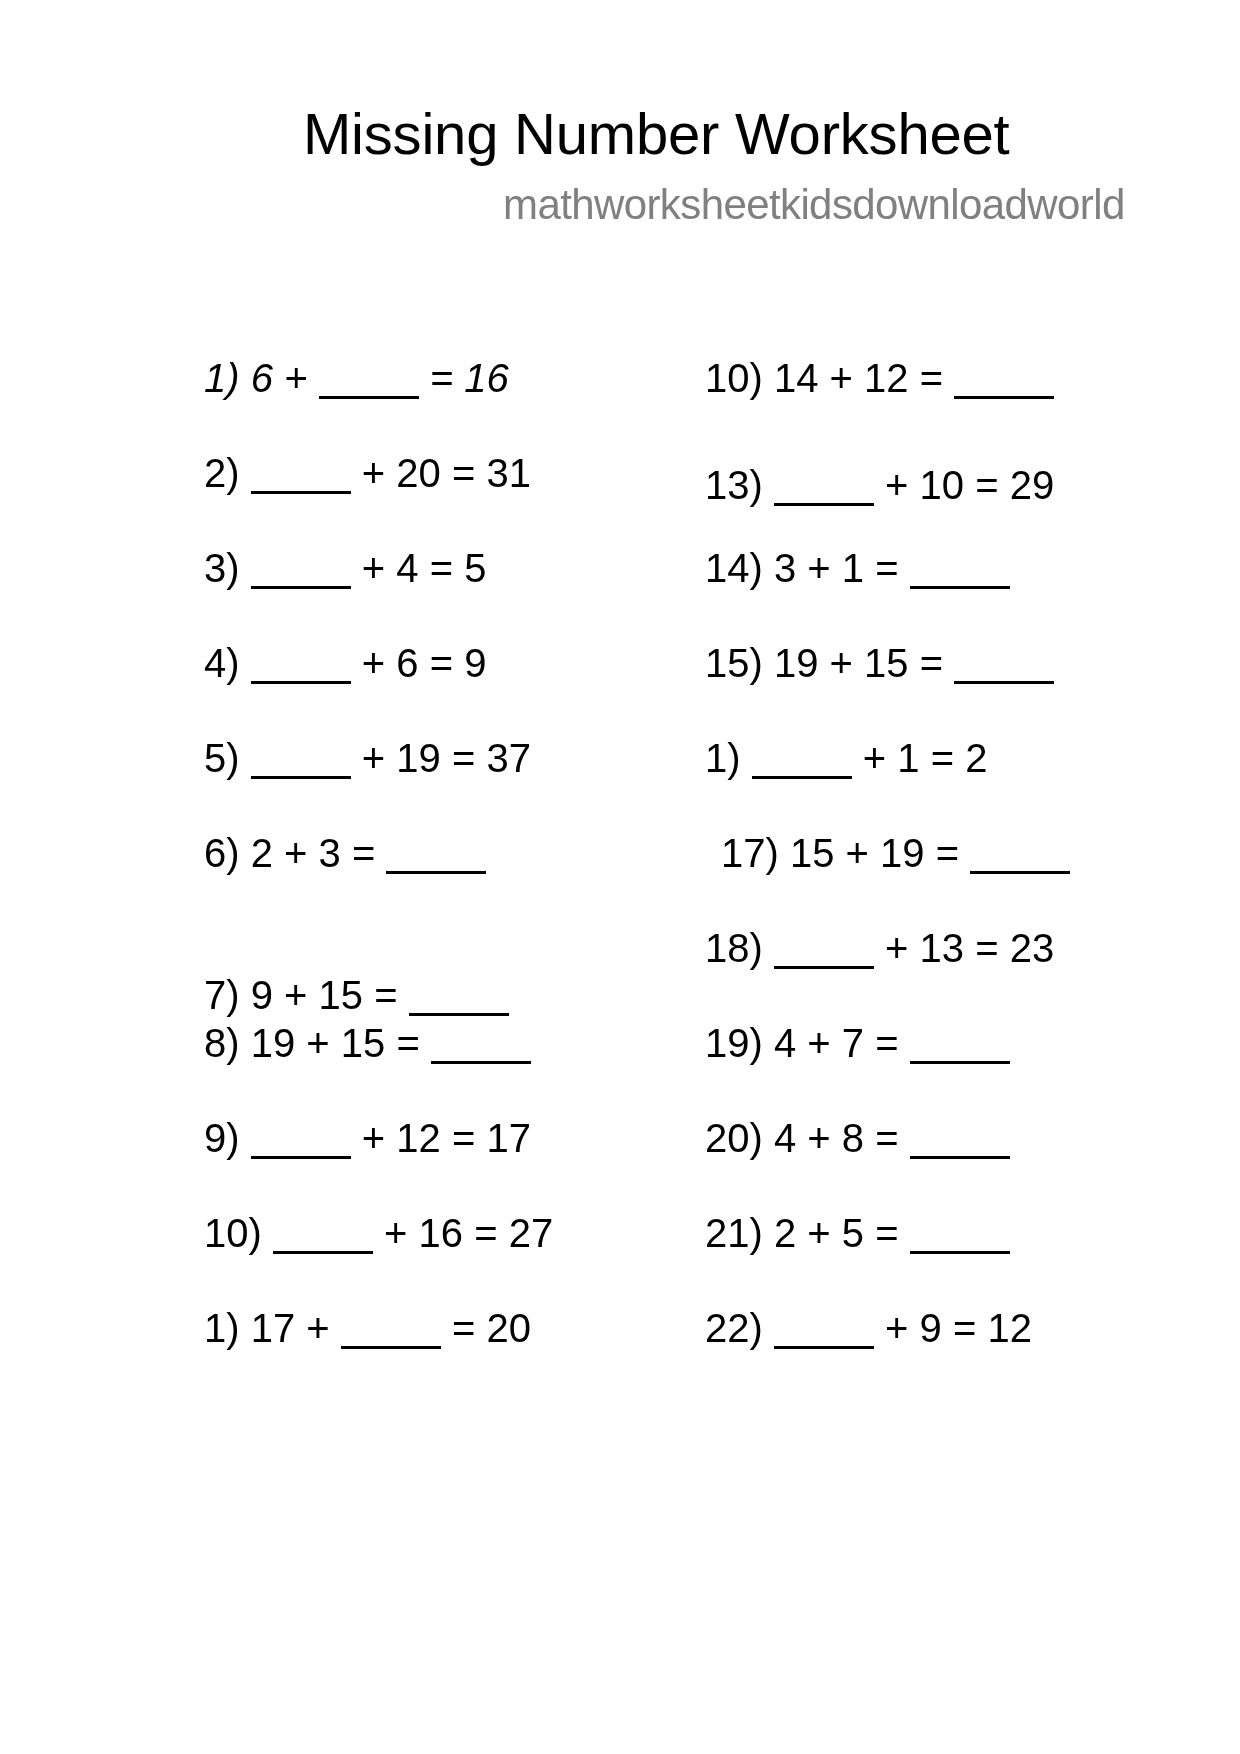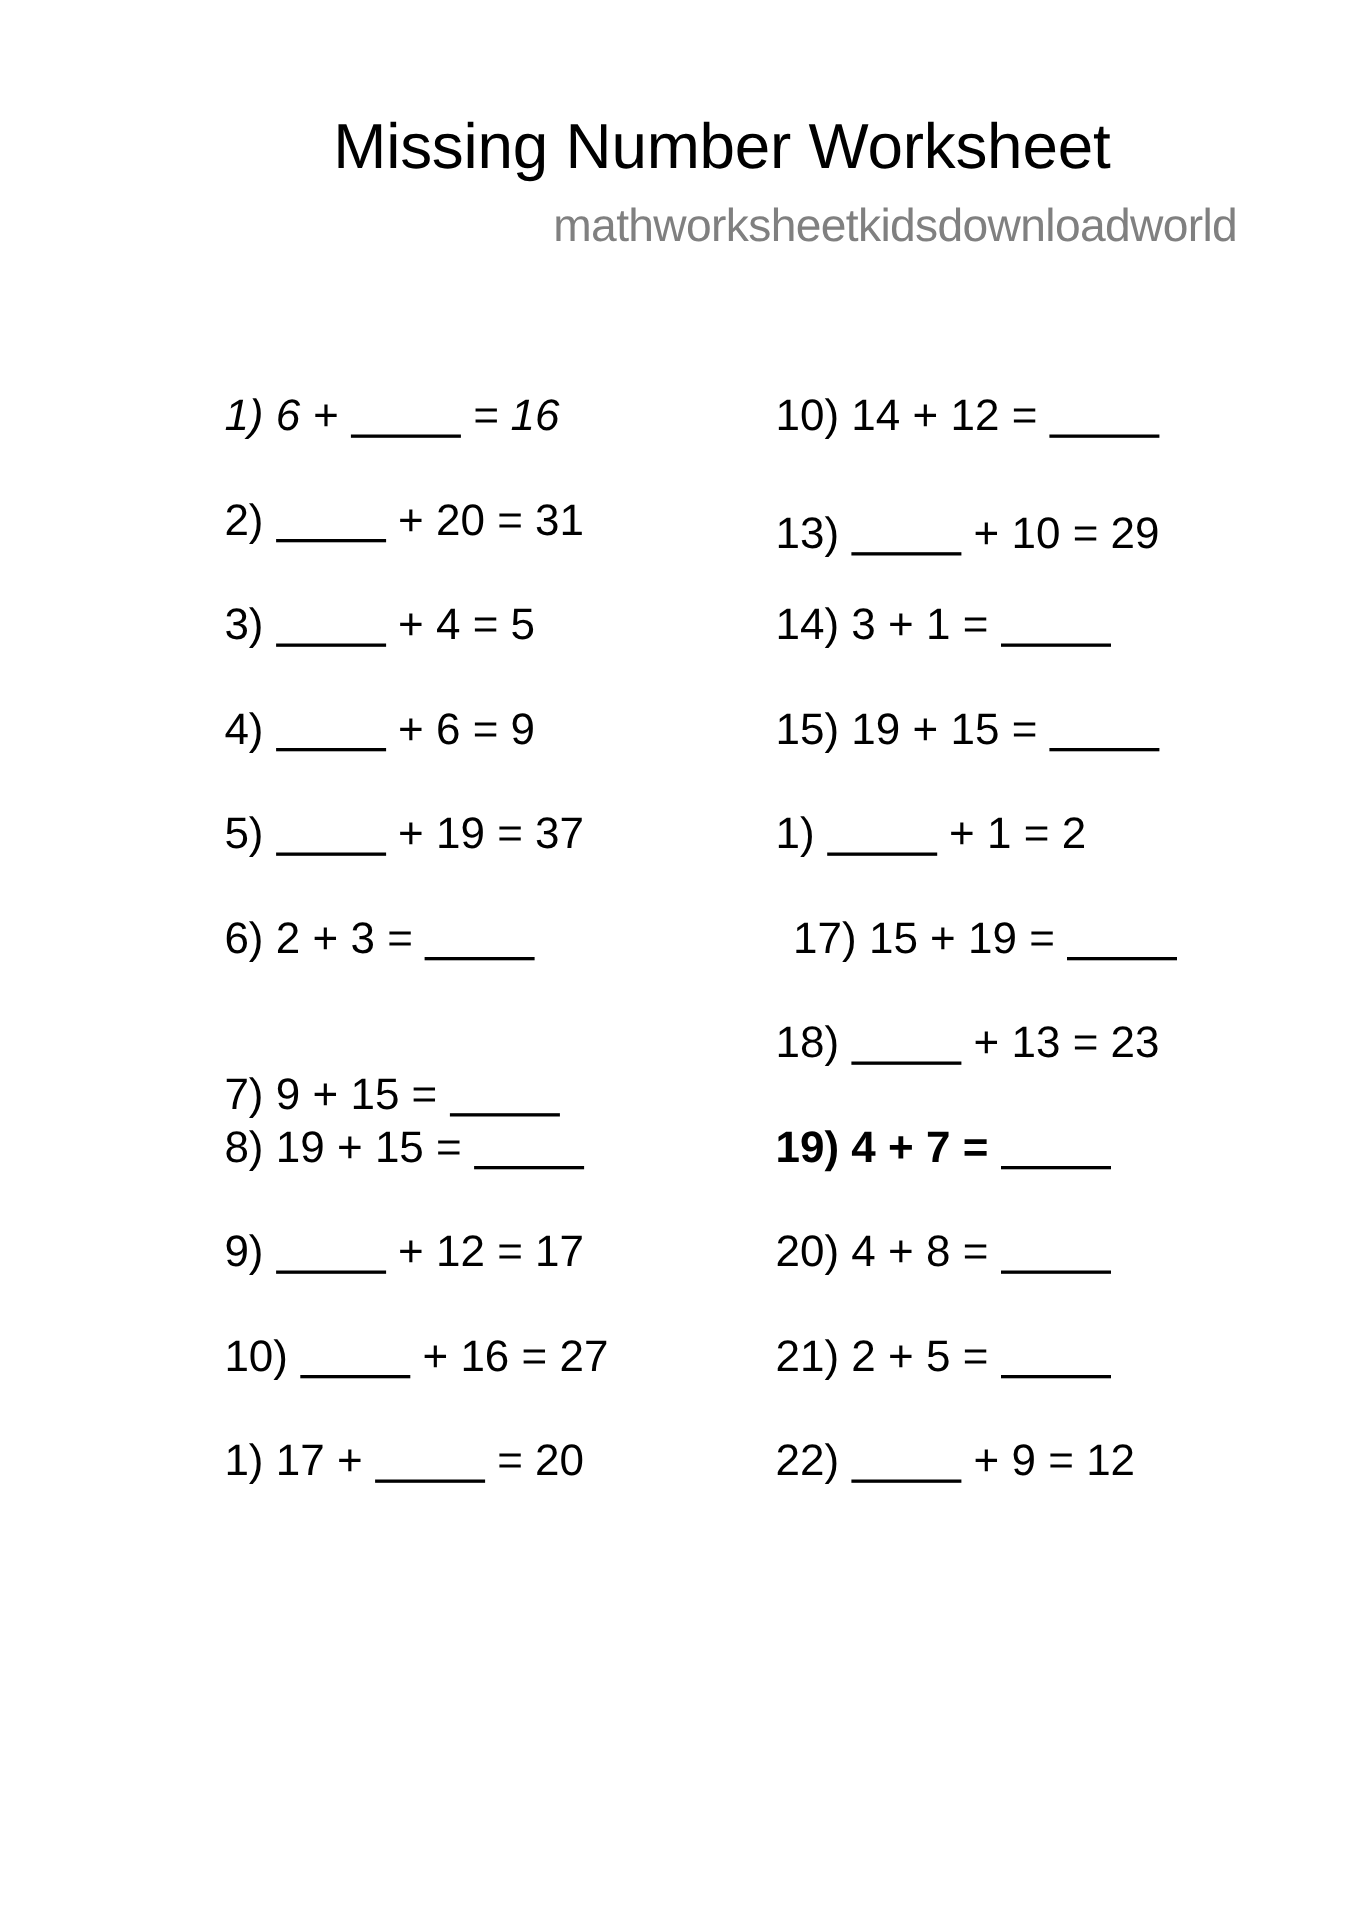--- a/index.html
+++ b/index.html
@@ -38,18 +38,18 @@
       <div class="problem" style="top: 1305px;"><span class="tok">1)</span><span class="tok"> </span><span class="tok">17</span><span class="tok"> </span><span class="tok">+</span><span class="tok"> </span><span class="blank"></span><span class="tok"> </span><span class="tok">=</span><span class="tok"> </span><span class="tok">20</span></div>
     </div>
   <div class="col right" id="col-right">
       <div class="problem" style="top: 355px;"><span class="tok">10)</span><span class="tok"> </span><span class="tok">14</span><span class="tok"> </span><span class="tok">+</span><span class="tok"> </span><span class="tok">12</span><span class="tok"> </span><span class="tok">=</span><span class="tok"> </span><span class="blank"></span></div>
       <div class="problem" style="top: 450px; margin-top: 12px;"><span class="tok">13)</span><span class="tok"> </span><span class="blank"></span><span class="tok"> </span><span class="tok">+</span><span class="tok"> </span><span class="tok">10</span><span class="tok"> </span><span class="tok">=</span><span class="tok"> </span><span class="tok">29</span></div>
       <div class="problem" style="top: 545px;"><span class="tok">14)</span><span class="tok"> </span><span class="tok">3</span><span class="tok"> </span><span class="tok">+</span><span class="tok"> </span><span class="tok">1</span><span class="tok"> </span><span class="tok">=</span><span class="tok"> </span><span class="blank"></span></div>
       <div class="problem" style="top: 640px;"><span class="tok">15)</span><span class="tok"> </span><span class="tok">19</span><span class="tok"> </span><span class="tok">+</span><span class="tok"> </span><span class="tok">15</span><span class="tok"> </span><span class="tok">=</span><span class="tok"> </span><span class="blank"></span></div>
       <div class="problem" style="top: 735px;"><span class="tok">1)</span><span class="tok"> </span><span class="blank"></span><span class="tok"> </span><span class="tok">+</span><span class="tok"> </span><span class="tok">1</span><span class="tok"> </span><span class="tok">=</span><span class="tok"> </span><span class="tok">2</span></div>
       <div class="problem" style="top: 830px; margin-left: 16px;"><span class="tok">17)</span><span class="tok"> </span><span class="tok">15</span><span class="tok"> </span><span class="tok">+</span><span class="tok"> </span><span class="tok">19</span><span class="tok"> </span><span class="tok">=</span><span class="tok"> </span><span class="blank"></span></div>
       <div class="problem" style="top: 925px;"><span class="tok">18)</span><span class="tok"> </span><span class="blank"></span><span class="tok"> </span><span class="tok">+</span><span class="tok"> </span><span class="tok">13</span><span class="tok"> </span><span class="tok">=</span><span class="tok"> </span><span class="tok">23</span></div>
-      <div class="problem" style="top: 1020px; font-weight: bold;"><span class="tok">19)</span><span class="tok"> </span><span class="tok">4</span><span class="tok"> </span><span class="tok">+</span><span class="tok"> </span><span class="tok">7</span><span class="tok"> </span><span class="tok">=</span><span class="tok"> </span><span class="blank"></span></div>
+      <div class="problem" style="top: 1020px;"><span class="tok">19)</span><span class="tok"> </span><span class="tok">4</span><span class="tok"> </span><span class="tok">+</span><span class="tok"> </span><span class="tok">7</span><span class="tok"> </span><span class="tok">=</span><span class="tok"> </span><span class="blank"></span></div>
       <div class="problem" style="top: 1115px;"><span class="tok">20)</span><span class="tok"> </span><span class="tok">4</span><span class="tok"> </span><span class="tok">+</span><span class="tok"> </span><span class="tok">8</span><span class="tok"> </span><span class="tok">=</span><span class="tok"> </span><span class="blank"></span></div>
       <div class="problem" style="top: 1210px;"><span class="tok">21)</span><span class="tok"> </span><span class="tok">2</span><span class="tok"> </span><span class="tok">+</span><span class="tok"> </span><span class="tok">5</span><span class="tok"> </span><span class="tok">=</span><span class="tok"> </span><span class="blank"></span></div>
       <div class="problem" style="top: 1305px;"><span class="tok">22)</span><span class="tok"> </span><span class="blank"></span><span class="tok"> </span><span class="tok">+</span><span class="tok"> </span><span class="tok">9</span><span class="tok"> </span><span class="tok">=</span><span class="tok"> </span><span class="tok">12</span></div>
     </div>
 </div>
 
 </body></html>

